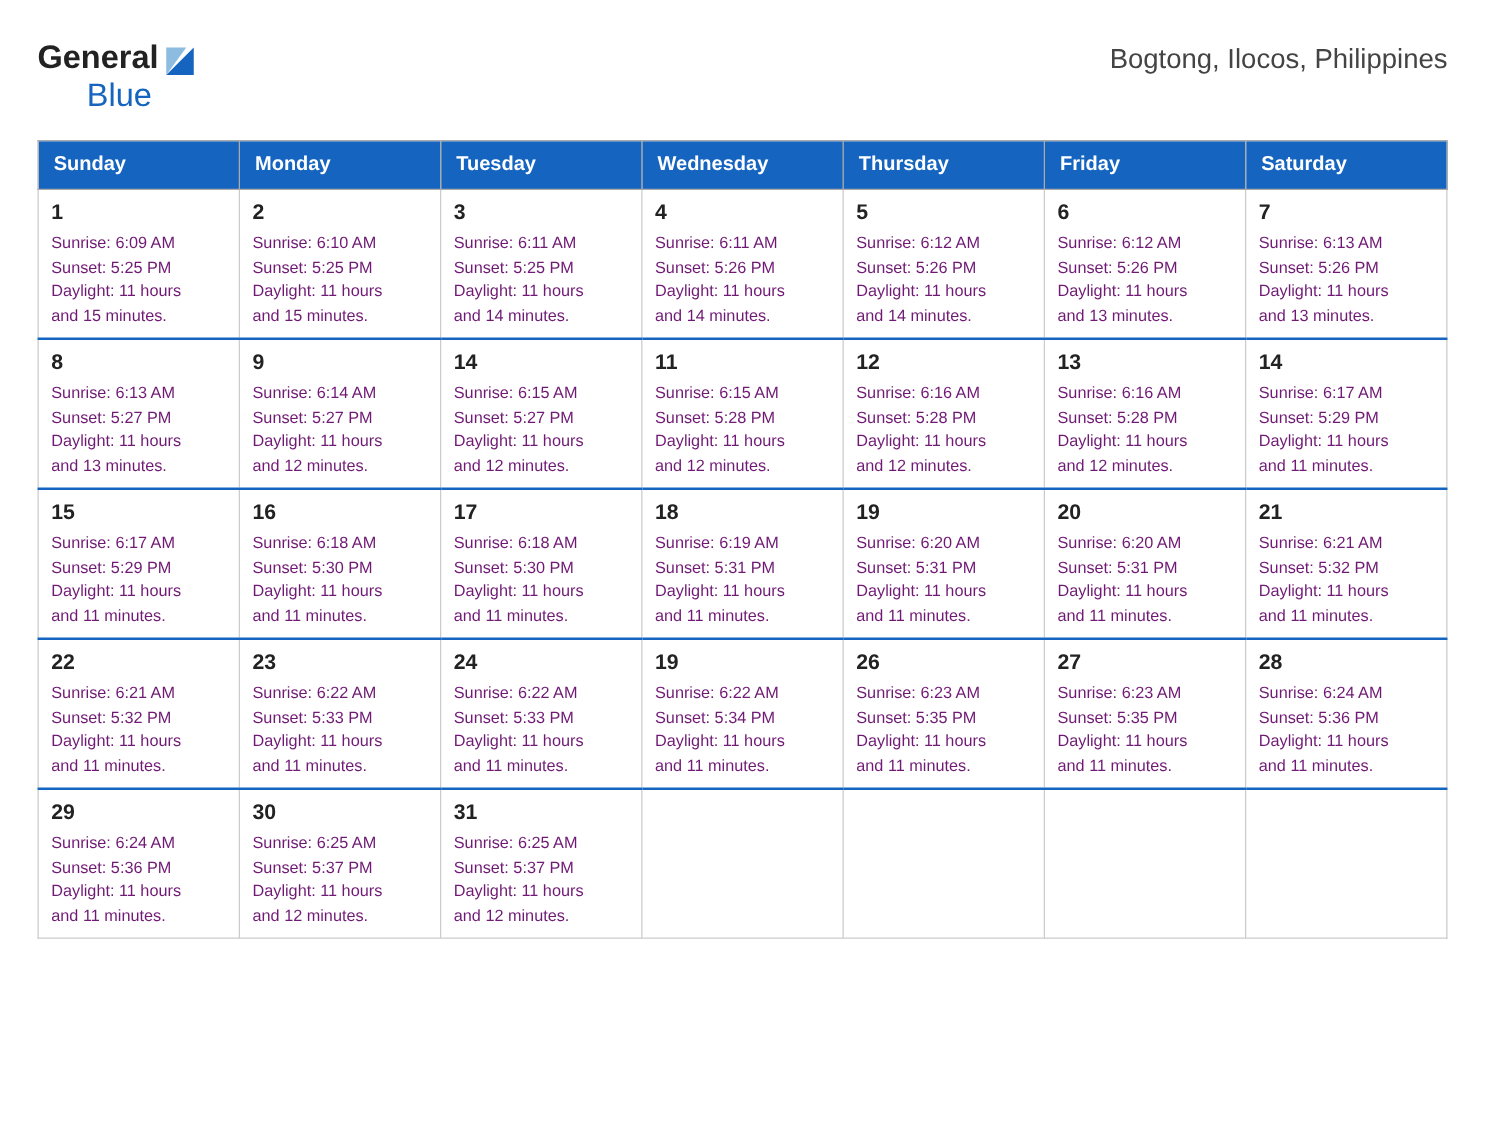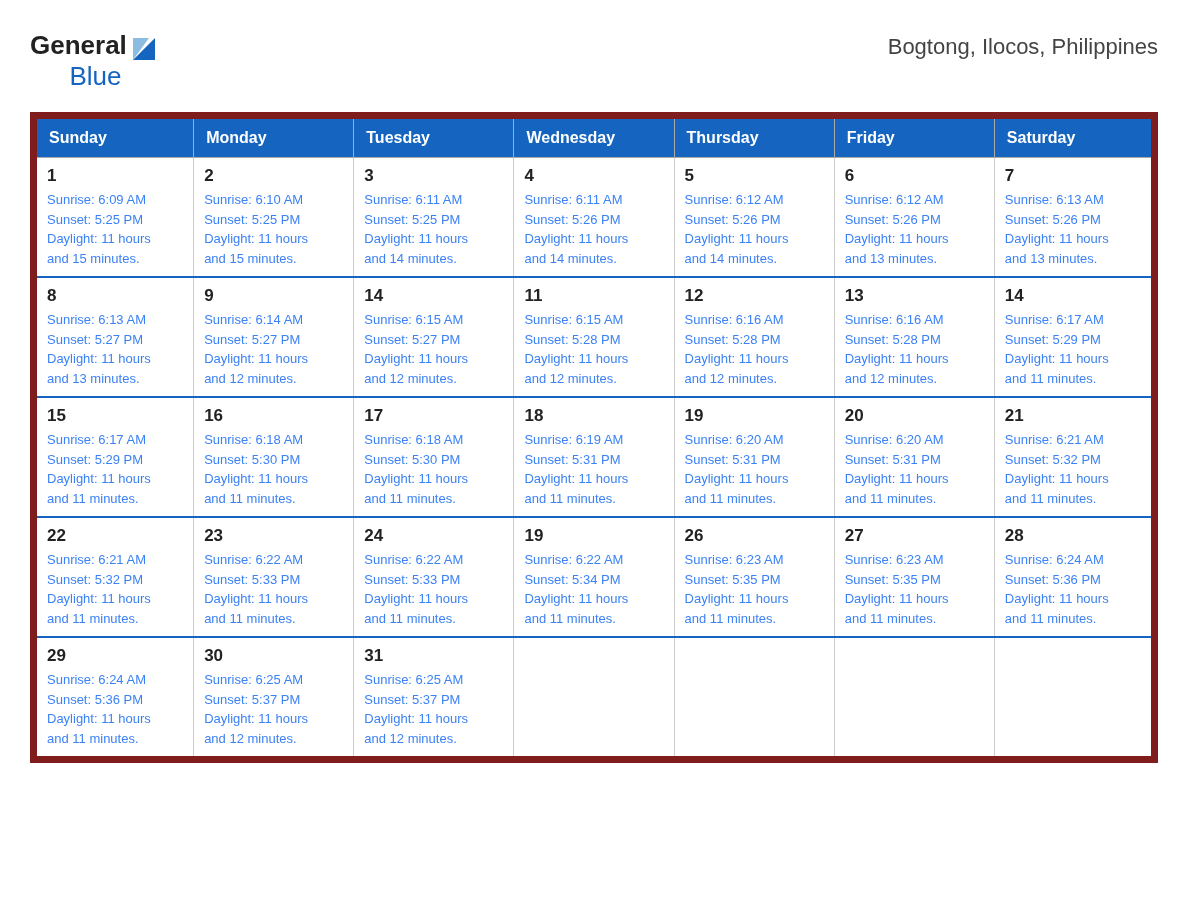--- a/index.html
+++ b/index.html
@@ -26,21 +26,21 @@
       line-height: 1.1;
     }
     .location-title {
       font-size: 22px;
       color: #444;
       margin-top: 4px;
     }
     .calendar {
       width: 100%;
       border-collapse: collapse;
-      border: 7px solid #7f1d1d;
+      border: 1px solid #7f1d1d;
     }
     .calendar th {
       background-color: #1565c0;
       color: #fff;
       font-size: 16px;
       font-weight: bold;
       padding: 10px 12px;
       text-align: left;
       border: 1px solid #aaa;
     }
@@ -55,21 +55,21 @@
       border-bottom: 2px solid #1565c0;
     }
     .day-number {
       font-size: 17px;
       font-weight: bold;
       color: #222;
       margin-bottom: 4px;
     }
     .day-info {
       font-size: 13px;
-      color: #3b82f6;
+      color: #701a75;
       line-height: 1.5;
     }
     .empty-cell {
       background: #fff;
     }
     .logo-wrap {
       display: flex;
       flex-direction: column;
       align-items: center;
     }

